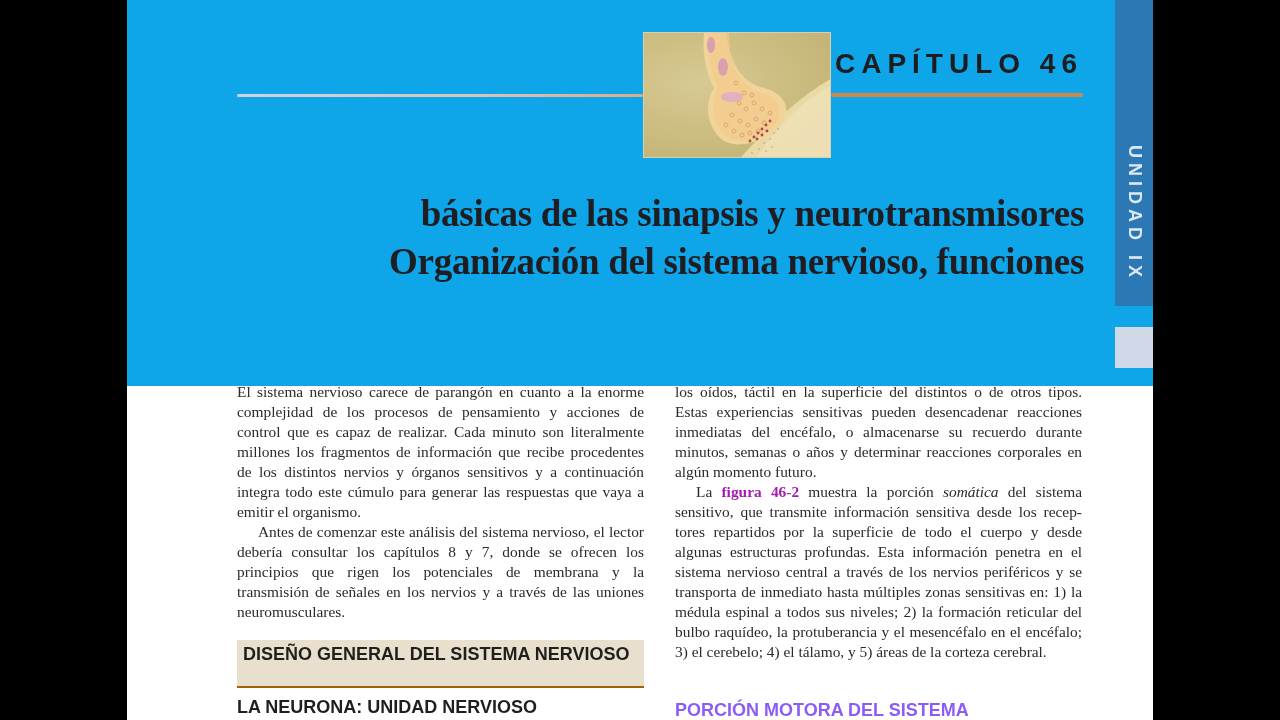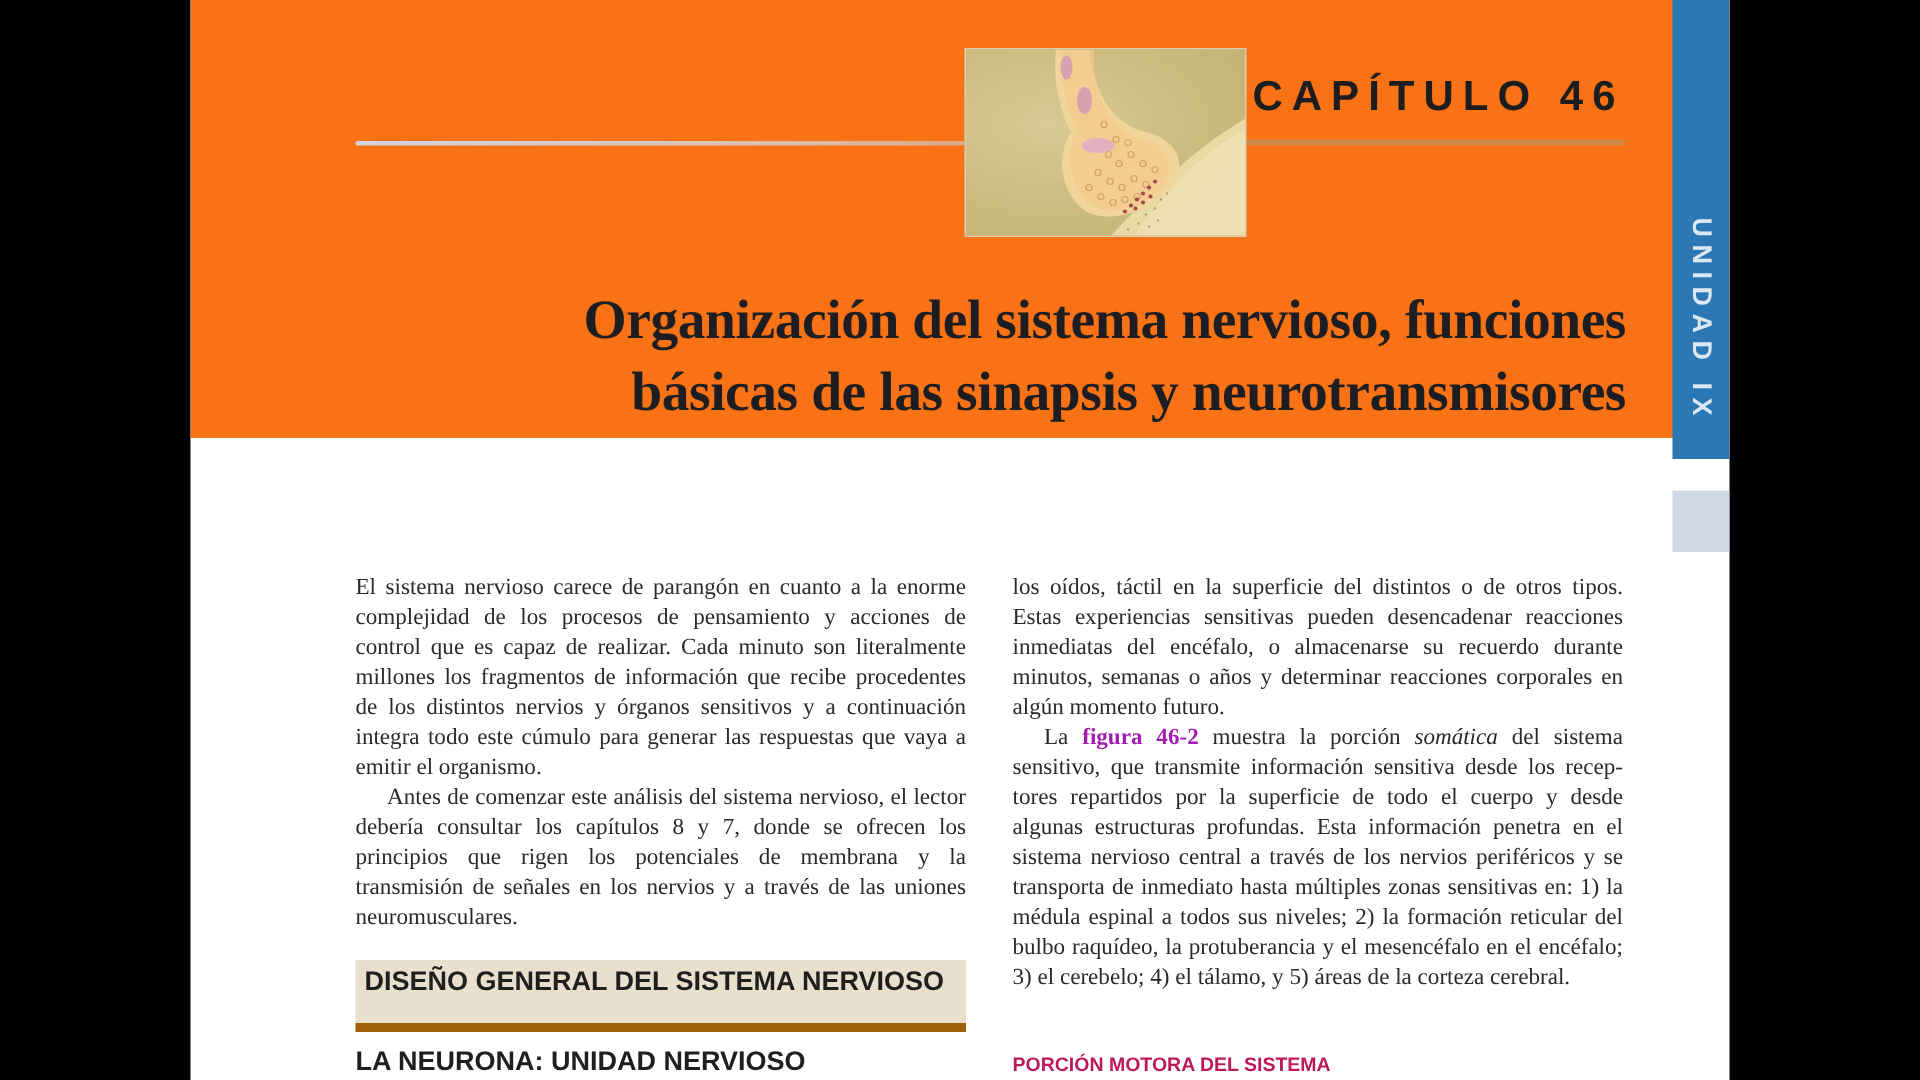--- a/index.html
+++ b/index.html
@@ -7,22 +7,22 @@
       width: 1280px; height: 720px; overflow: hidden;
       background: #000000;
       position: relative;
       font-family: "Liberation Serif", serif;
     }
     .page {
       position: absolute; left: 127px; top: 0; width: 1026px; height: 720px;
       background: #ffffff; overflow: hidden;
     }
     .header-band {
-      position: absolute; left: 0; top: 0; width: 1026px; height: 292px;
-      background: #f97316;
+      position: absolute; left: 0; top: 0; width: 1026px; height: 386px;
+      background: #0ea5e9;
     }
     .rule {
       position: absolute; top: 93px; height: 4px; border-radius: 2px;
     }
     .rule-left {
       left: 110px; width: 406px;
       background: linear-gradient(90deg, #cfd4e0 0%, #d9c4b8 60%, #dcab88 100%);
       height: 3px; top: 94px;
     }
     .rule-right {
@@ -69,34 +69,34 @@
       hyphens: manual;
       margin-top: 13px;
     }
     .col-left { left: 110px; }
     .col-right { left: 548px; }
     .col p { margin: 0; }
     .col p.indent { text-indent: 21px; }
     .fig-link { color: #a21caf; font-weight: bold; }
     .section-box {
       position: absolute; left: 110px; top: 640px; width: 407px; height: 48px;
-      background: #e8e0cc; border-bottom: 6px solid #a16207; box-sizing: border-box;
+      background: #e8e0cc; border-bottom: 2px solid #a16207; box-sizing: border-box;
       padding: 4px 6px 0 6px;
       font-family: "Liberation Sans", sans-serif; font-weight: bold;
       font-size: 18px; line-height: 20px; color: #1f1f1f;
     }
     .subsection {
       position: absolute; left: 110px; top: 696px;
       font-family: "Liberation Sans", sans-serif; font-weight: bold;
       font-size: 18px; line-height: 22px; color: #1f1f1f; white-space: nowrap;
     }
     .subsection-right {
       position: absolute; left: 548px; top: 699px;
       font-family: "Liberation Sans", sans-serif; font-weight: bold;
-      font-size: 13px; line-height: 22px; color: #be185d; white-space: nowrap;
+      font-size: 18px; line-height: 22px; color: #8b5cf6; white-space: nowrap;
     }
   </style>
 </head>
 <body>
 
 <div class="page">
 
   <div class="header-band">
     <div class="rule rule-left"></div>
     <div class="rule rule-right"></div>
@@ -155,22 +155,22 @@
             <circle cx="134" cy="96" r="0.8"></circle>
           <circle cx="108" cy="120" r="0.8"></circle>
             <circle cx="128" cy="114" r="0.8"></circle>
         </g>
       </svg>
     </div>
 
     <div class="chapter-label">CAPÍTULO 46</div>
 
     <div class="chapter-title">
+      <div>básicas de las sinapsis y neurotransmisores</div>
       <div>Organización del sistema nervioso, funciones</div>
-      <div>básicas de las sinapsis y neurotransmisores</div>
     </div>
   </div>
 
   <div class="unit-tab">
     <div class="unit-tab-label">UNIDAD IX</div>
   </div>
   <div class="unit-tab-block"></div>
 
   <div class="col col-left">
     <p>El sistema nervioso carece de parangón en cuanto a la enorme complejidad de los procesos de pensamiento y acciones de control que es capaz de realizar. Cada minuto son literal­mente millones los fragmentos de información que recibe procedentes de los distintos nervios y órganos sensitivos y a continuación integra todo este cúmulo para generar las res­puestas que vaya a emitir el organismo.</p>

